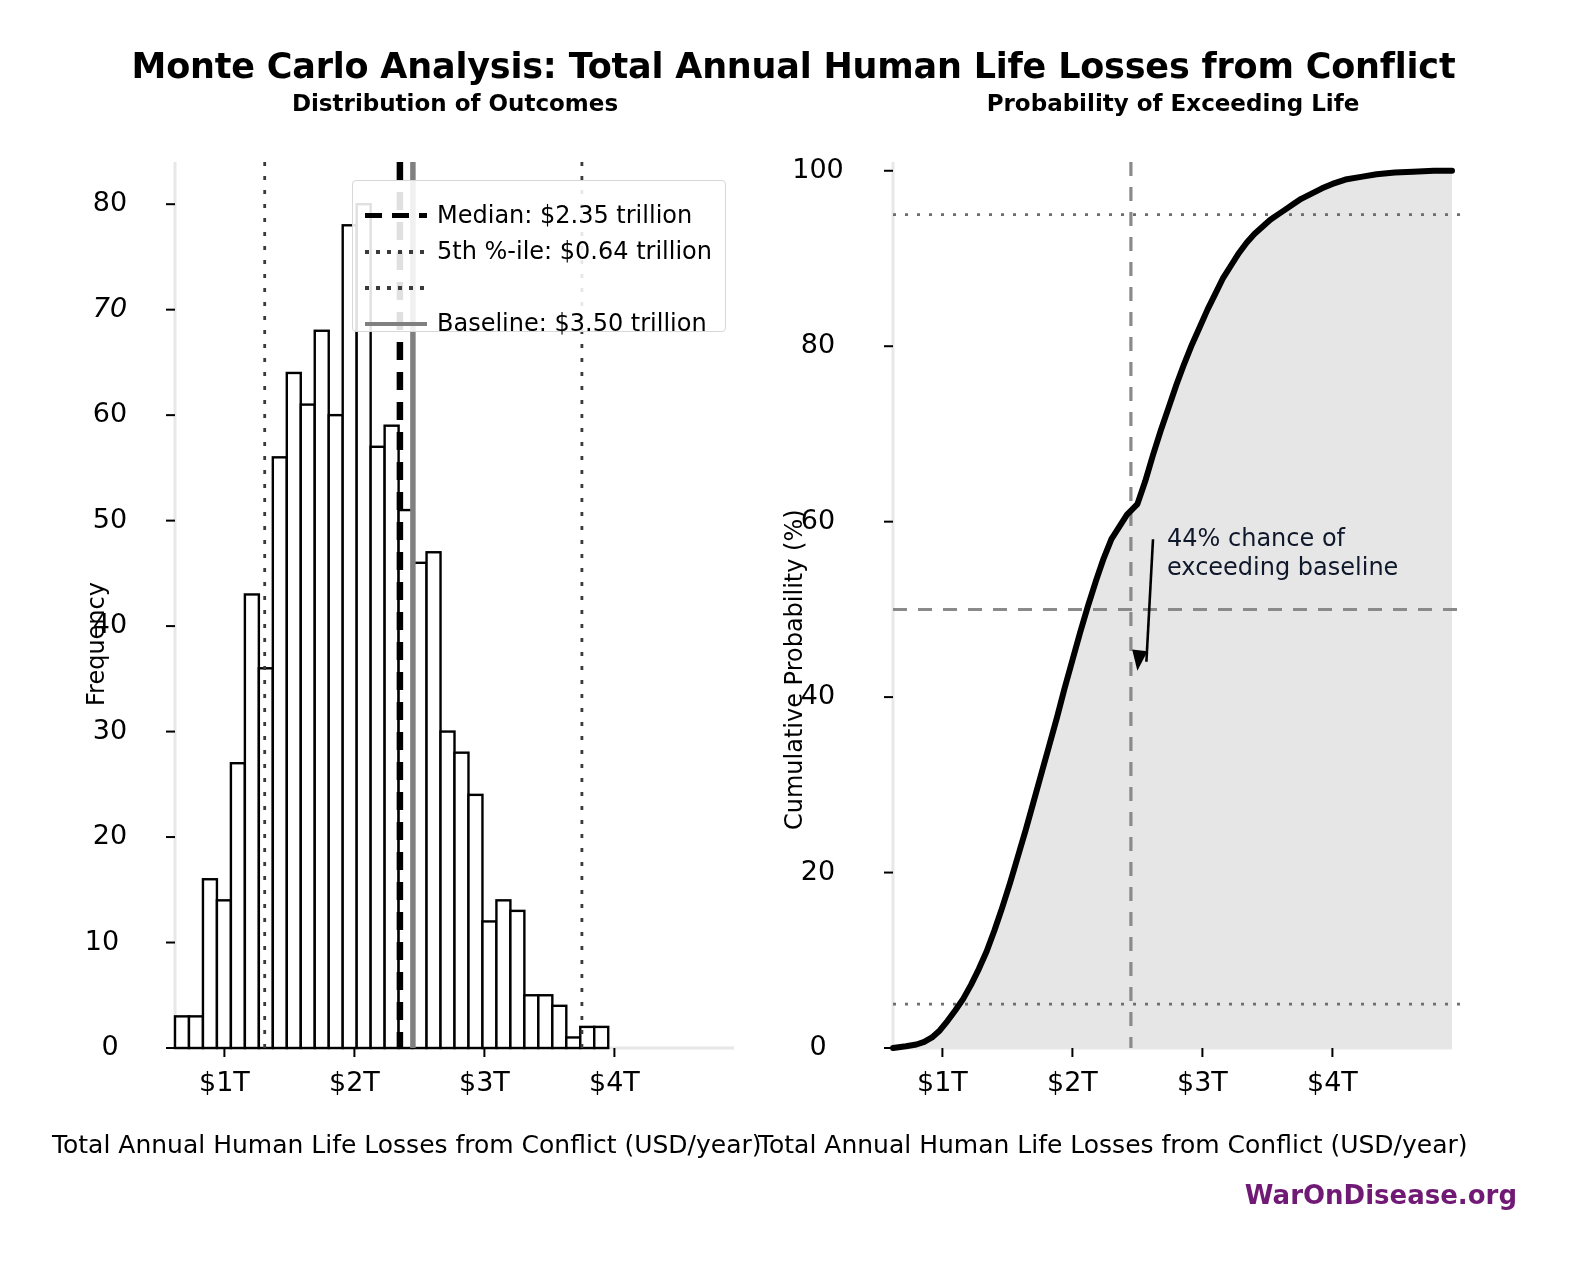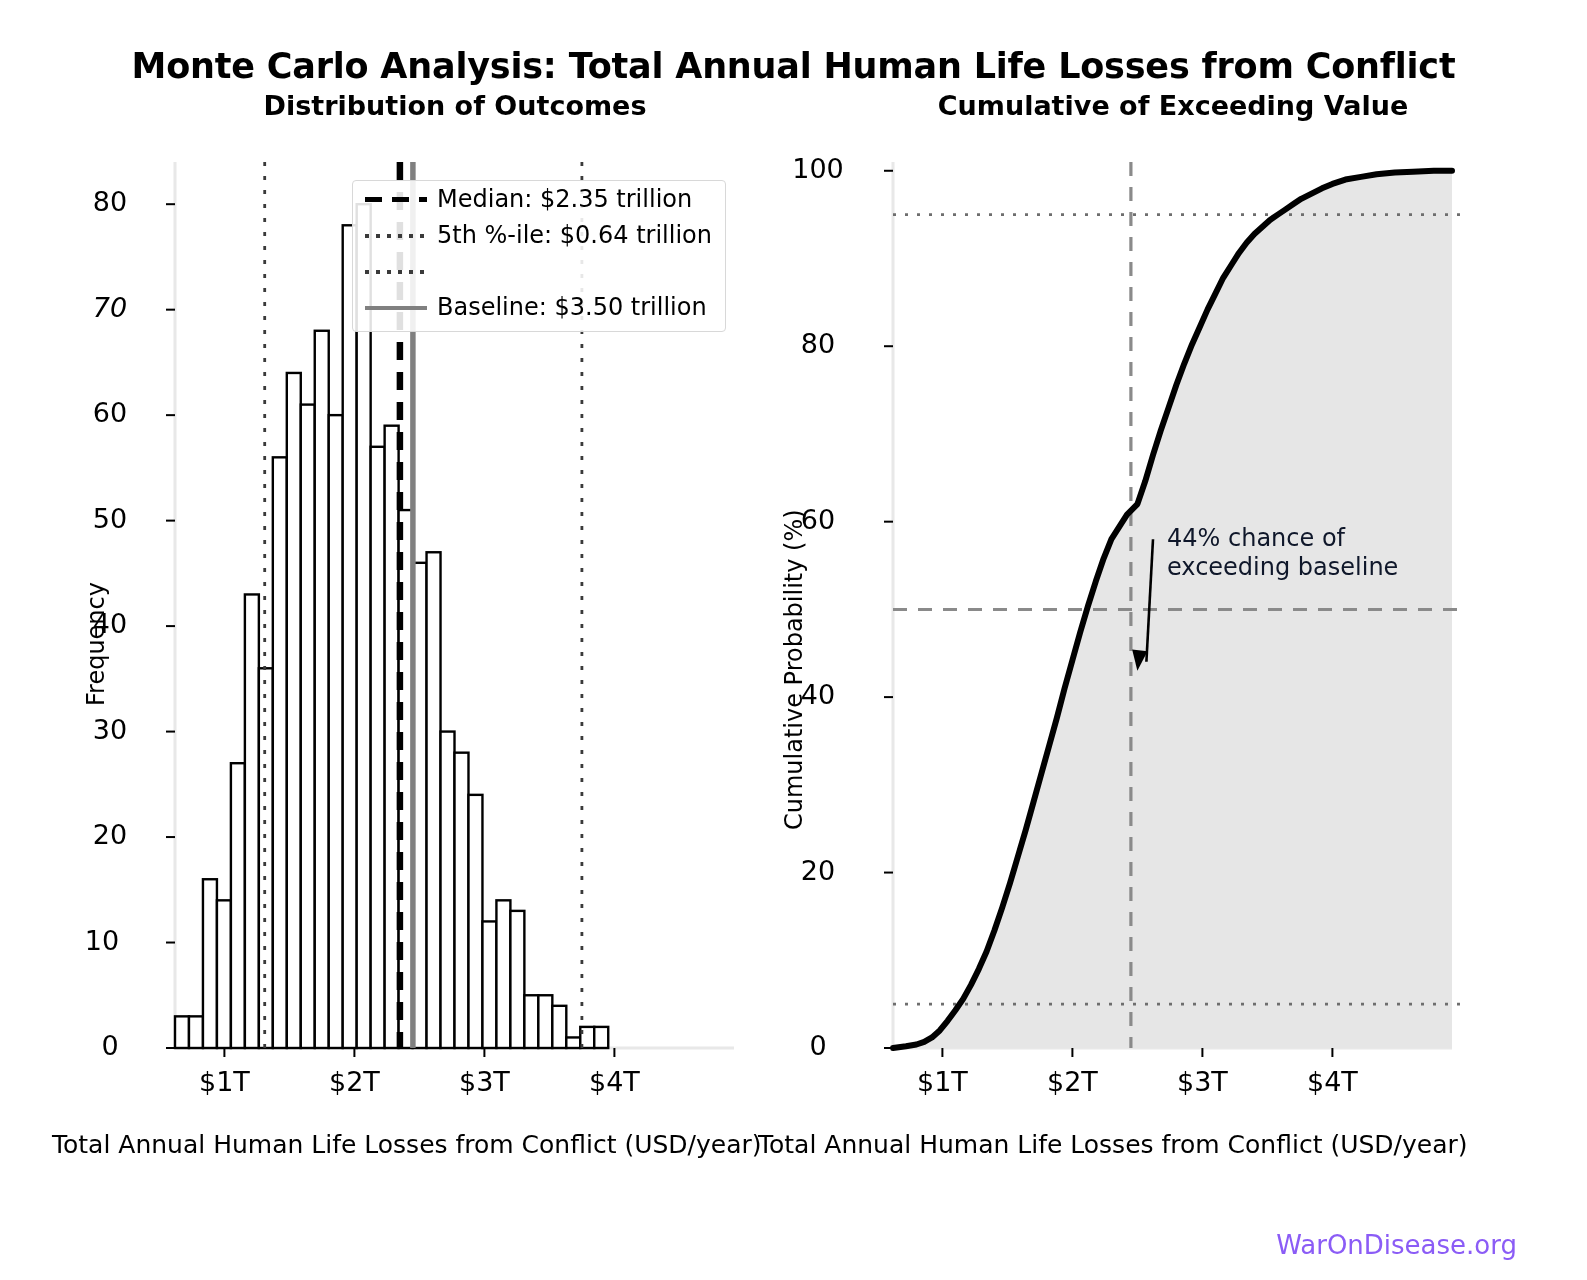--- a/index.html
+++ b/index.html
@@ -28,21 +28,21 @@
     color: #000;
     letter-spacing: -0.2px;
     white-space: nowrap;
   }
   .subtitle {
     position: absolute;
     top: 90px;
     text-align: center;
     font-family: "DejaVu Sans", sans-serif;
     font-weight: bold;
-    font-size: 27px;
+    font-size: 23px;
     color: #000;
     white-space: nowrap;
   }
   #subtitle-left  { left: 175px; width: 560px; }
   #subtitle-right { left: 893px; width: 560px; }
 
   .ylabel {
     position: absolute;
     transform-origin: 0 0;
     transform: rotate(-90deg);
@@ -80,21 +80,21 @@
   #legend-box {
     position: absolute;
     left: 352px;
     top: 180px;
     width: 374px;
     height: 152px;
     background: rgba(255,255,255,0.88);
     border: 1px solid #d8d8d8;
     border-radius: 4px;
     box-sizing: border-box;
-    padding: 0 0 0 0;
+    padding: 16px 0 0 0;
     z-index: 20;
   }
   .legend-row {
     display: flex;
     align-items: center;
     height: 36px;
     padding-left: 12px;
   }
   .legend-swatch {
     width: 62px;
@@ -141,36 +141,37 @@
     color: #0f172a;
     font-family: "DejaVu Sans", sans-serif;
     white-space: nowrap;
     z-index: 15;
   }
 
   
   #footer {
     position: absolute;
     right: 70px;
-    top: 1230px;
+    top: 1180px;
     font-size: 26px;
-    color: #8b5cf6;
-    font-family: "DejaVu Sans", sans-serif;
-    white-space: nowrap;
+    color: #701a75;
+    font-family: "DejaVu Sans", sans-serif;
+    white-space: nowrap;
+    font-weight: bold;
   }
 
   svg { display: block; }
 </style>
 </head>
 <body>
 
 <div id="main-title">Monte Carlo Analysis: Total Annual Human Life Losses from Conflict</div>
 
 <div class="subtitle" id="subtitle-left">Distribution of Outcomes</div>
-<div class="subtitle" id="subtitle-right">Cumulative of Exceeding Value</div>
+<div class="subtitle" id="subtitle-right">Probability of Exceeding Life</div>
 
 <div id="left-panel">
 
   <div class="ylabel" style="left:82px; top:706px;">Frequency</div>
 
   <svg id="hist-svg" width="1587" height="1280" style="position:absolute;left:0;top:0;">
 
     <line x1="175" y1="162" x2="175" y2="1048" stroke="#e8e8e8" stroke-width="3"></line>
     <line x1="175" y1="1048" x2="734" y2="1048" stroke="#e8e8e8" stroke-width="3"></line>
     <g id="hist-bars">

